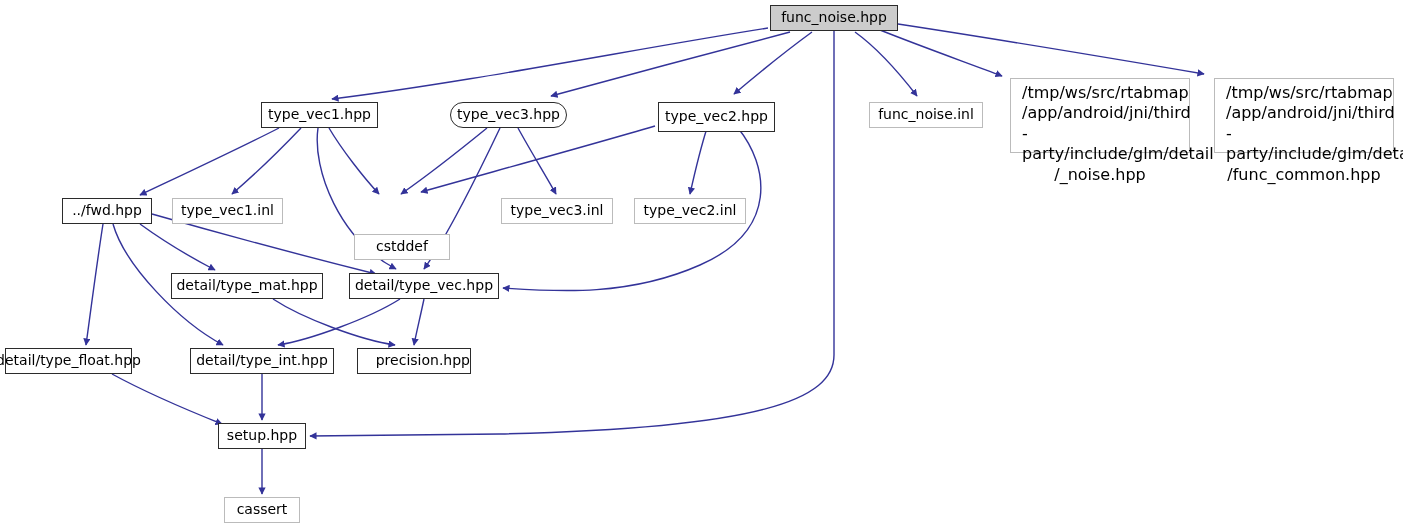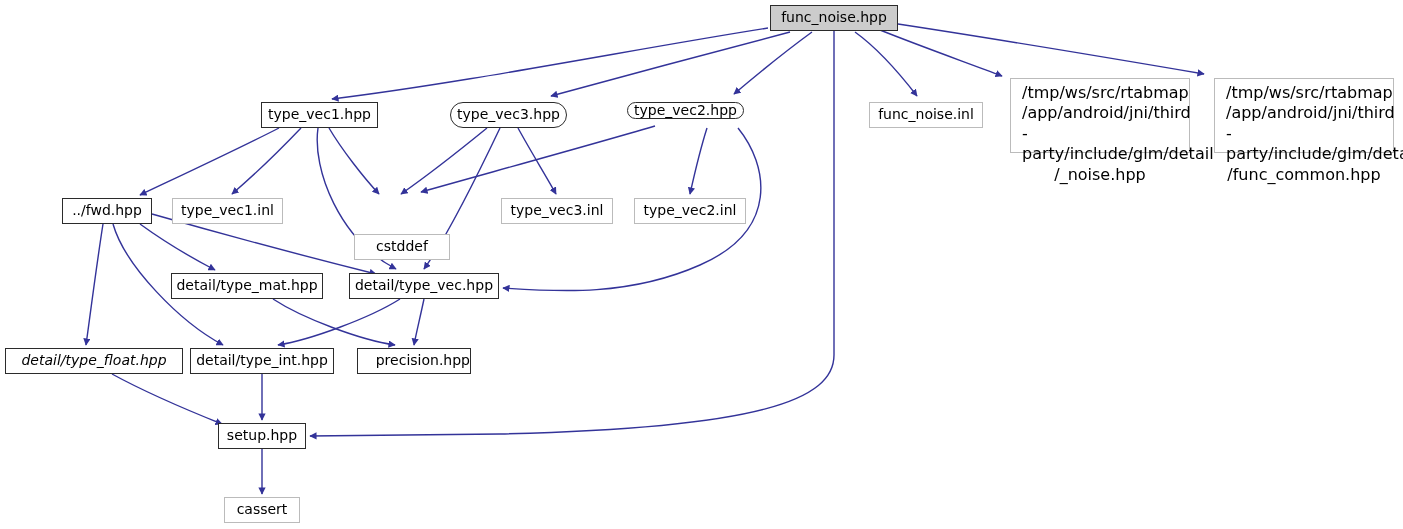--- a/index.html
+++ b/index.html
@@ -132,21 +132,21 @@
   <div id="nodes">
       <div class="node root clickable" style="left: 770px; top: 5px; width: 128px; height: 26px;">
         <span>func_noise.hpp</span>
       </div>
       <div class="node clickable" style="left: 261px; top: 102px; width: 117px; height: 26px;">
         <span>type_vec1.hpp</span>
       </div>
       <div class="node clickable" style="left: 450px; top: 102px; width: 117px; height: 26px; border-radius: 13px;">
         <span>type_vec3.hpp</span>
       </div>
-      <div class="node clickable" style="left: 627px; top: 102px; width: 117px; height: 17px; border-radius: 12px;">
+      <div class="node clickable" style="left: 658px; top: 102px; width: 117px; height: 30px;">
         <span>type_vec2.hpp</span>
       </div>
       <div class="node" style="left: 869px; top: 102px; width: 114px; height: 26px;">
         <span>func_noise.inl</span>
       </div>
       <div class="node multiline" style="left: 1010px; top: 78px; width: 180px; height: 75px;">
         <span class="ln">/tmp/ws/src/rtabmap</span>
         <span class="ln">/app/android/jni/third</span>
         <span class="ln">-party/include/glm/detail</span>
         <span class="ln last">/_noise.hpp</span>
@@ -171,21 +171,21 @@
       </div>
       <div class="node" style="left: 634px; top: 198px; width: 112px; height: 26px;">
         <span>type_vec2.inl</span>
       </div>
       <div class="node clickable" style="left: 171px; top: 273px; width: 152px; height: 26px;">
         <span>detail/type_mat.hpp</span>
       </div>
       <div class="node clickable" style="left: 349px; top: 273px; width: 150px; height: 26px;">
         <span>detail/type_vec.hpp</span>
       </div>
-      <div class="node clickable" style="left: 5px; top: 348px; width: 178px; height: 26px; font-style: italic;">
+      <div class="node clickable" style="left: 5px; top: 348px; width: 127px; height: 26px;">
         <span>detail/type_float.hpp</span>
       </div>
       <div class="node clickable" style="left: 190px; top: 348px; width: 144px; height: 26px;">
         <span>detail/type_int.hpp</span>
       </div>
       <div class="node clickable" style="left: 357px; top: 348px; width: 114px; height: 26px; justify-content: flex-end;">
         <span>precision.hpp</span>
       </div>
       <div class="node clickable" style="left: 218px; top: 423px; width: 88px; height: 26px;">
         <span>setup.hpp</span>

